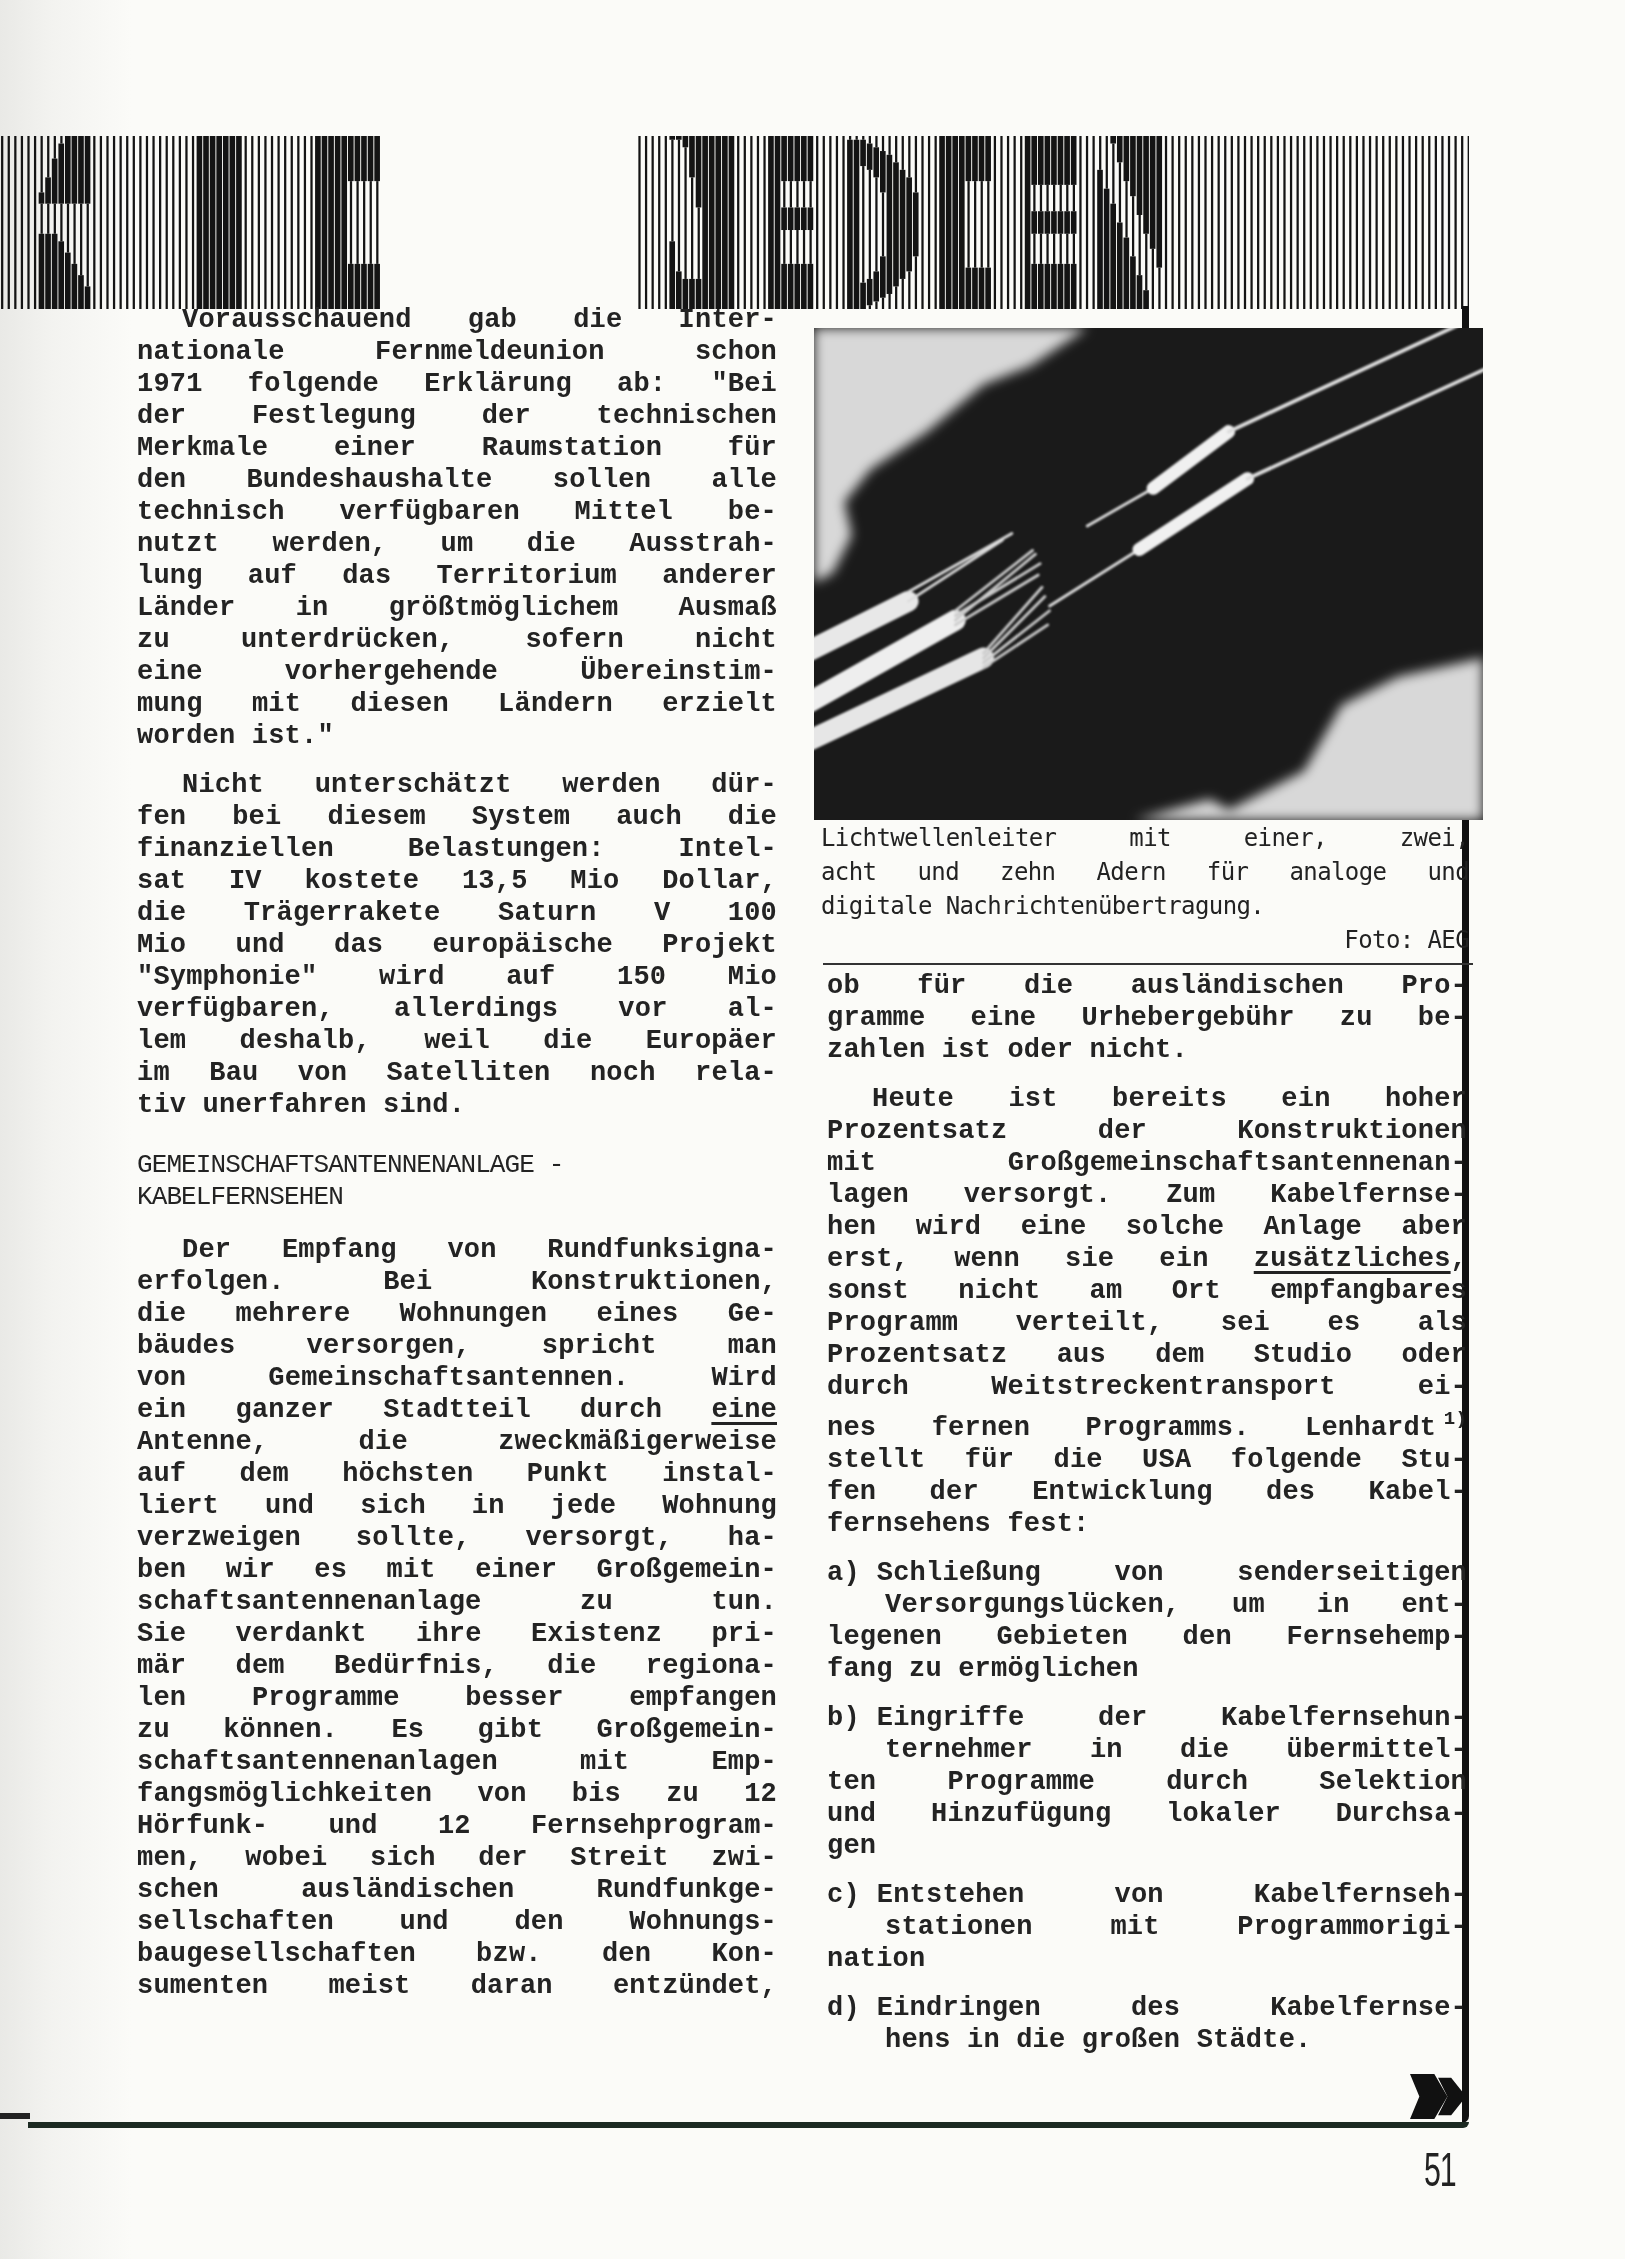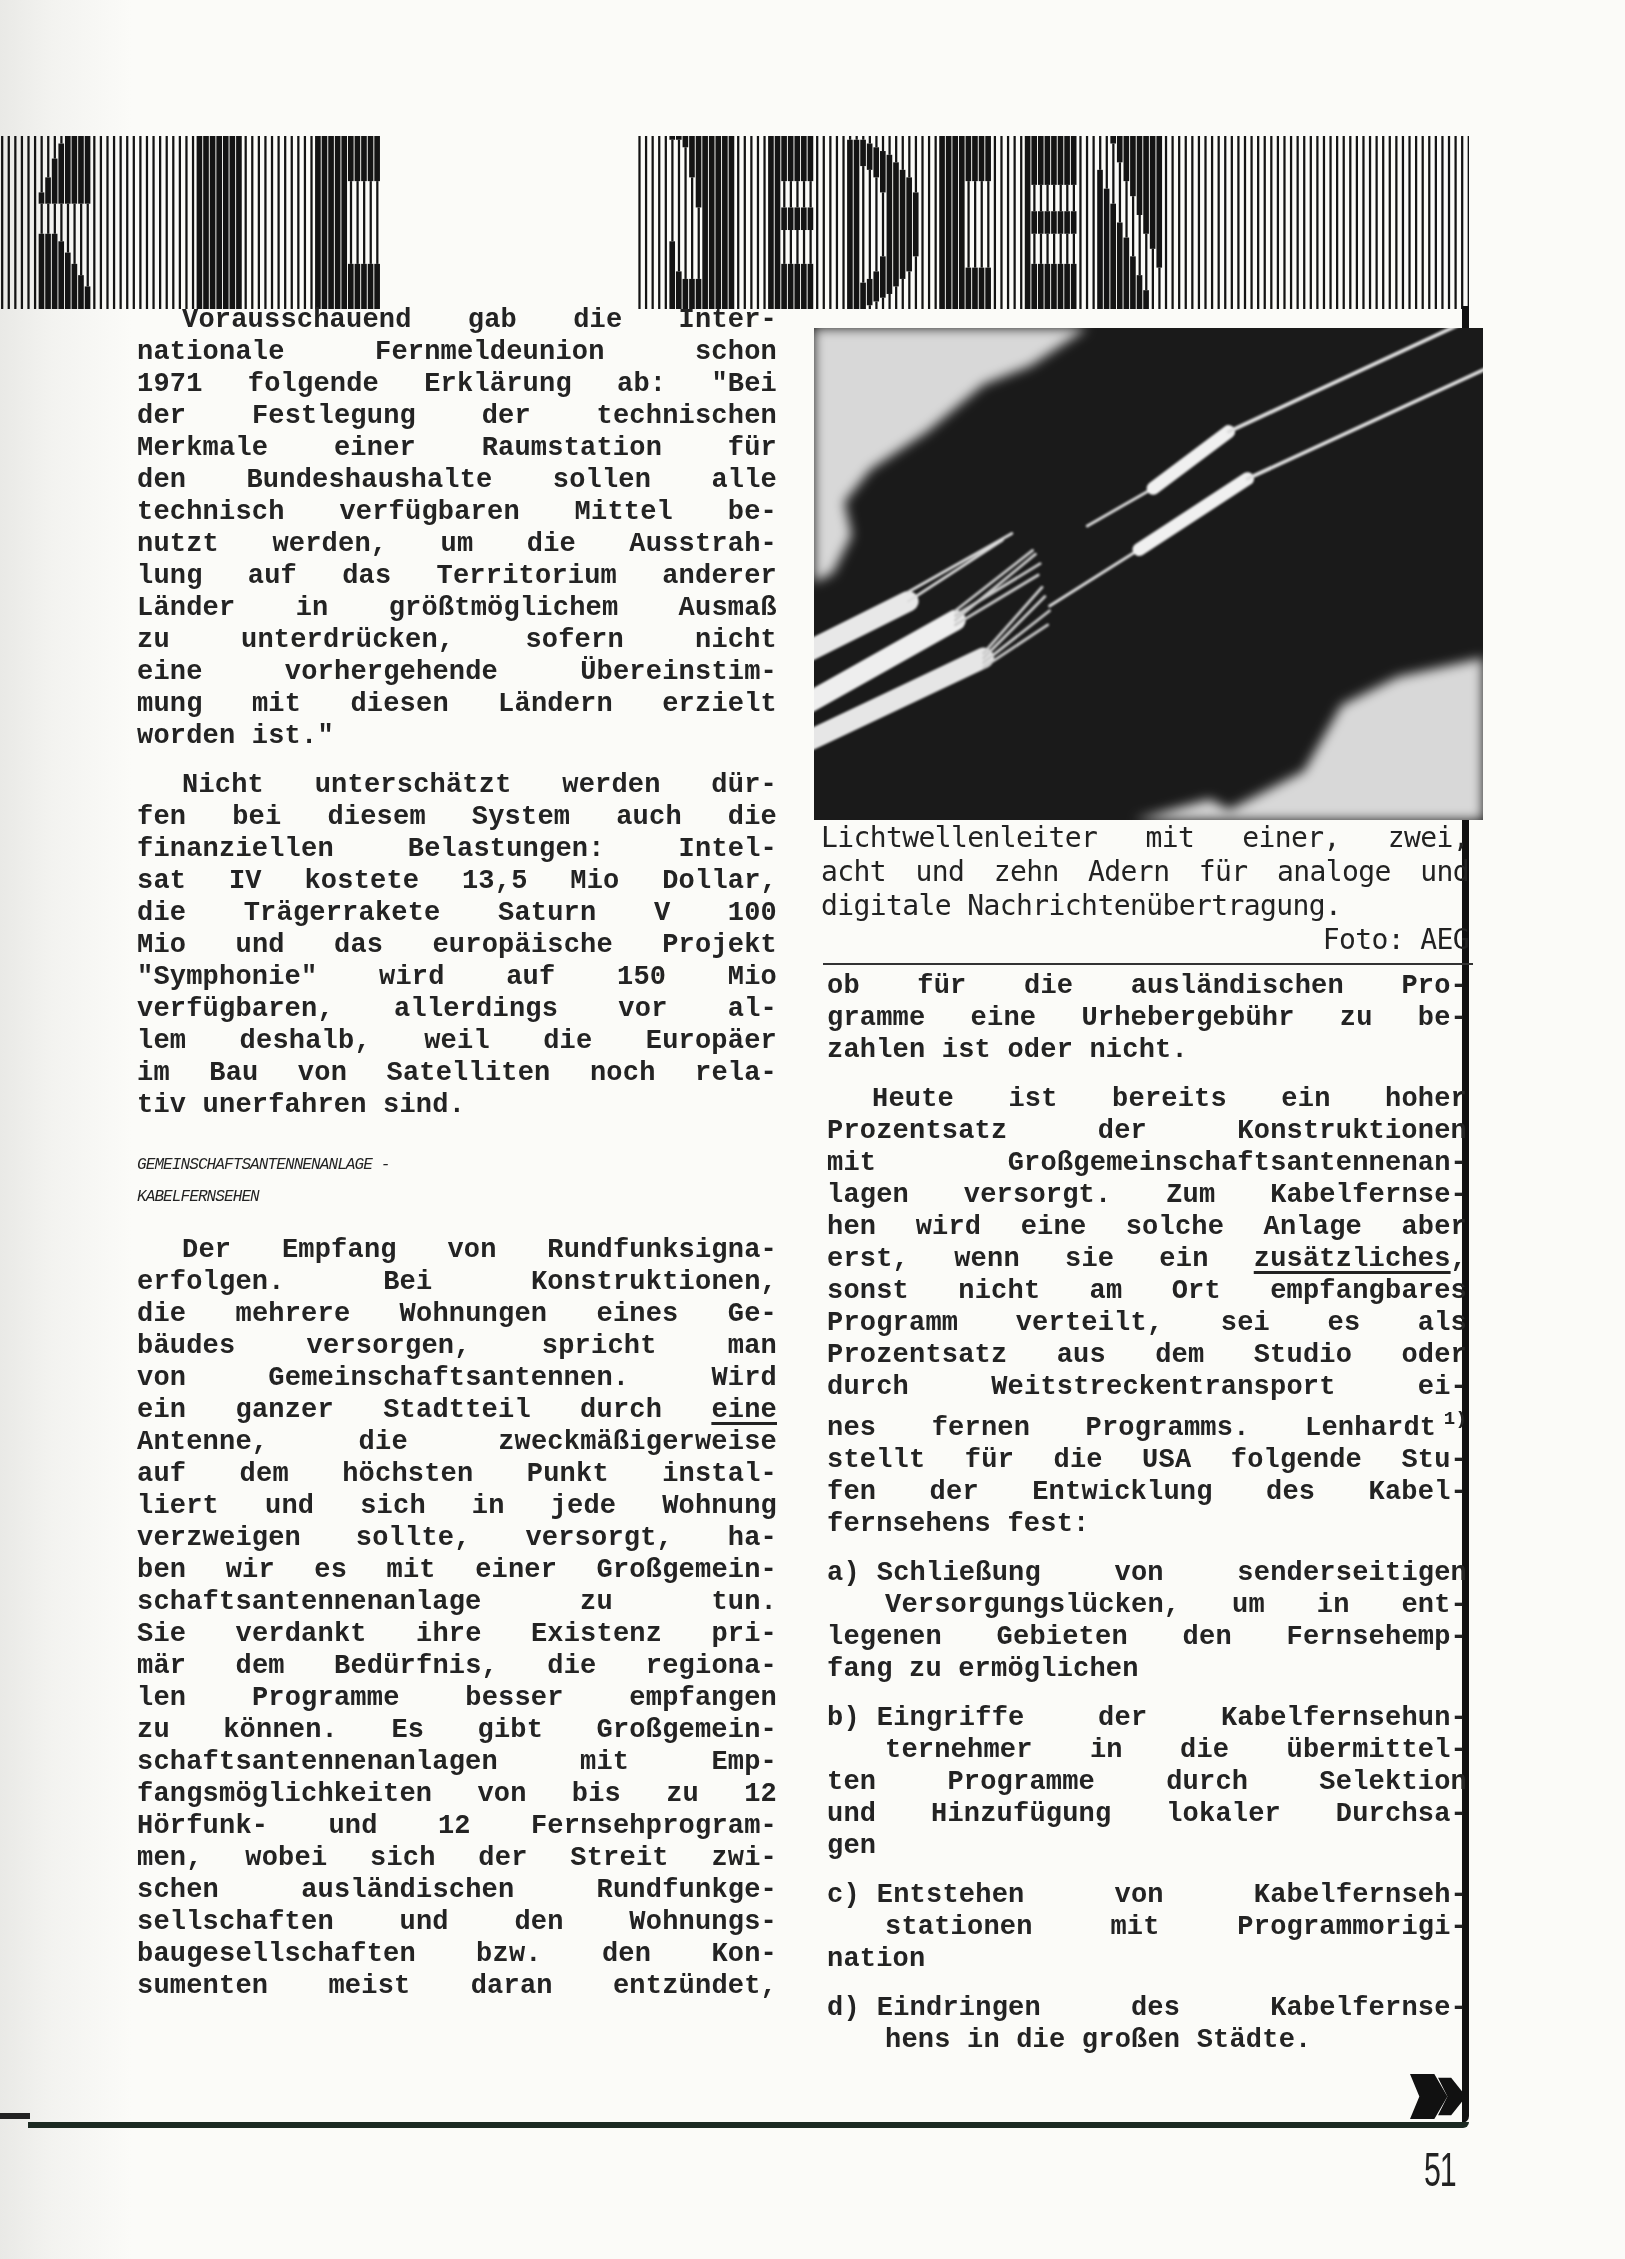--- a/index.html
+++ b/index.html
@@ -39,34 +39,34 @@
   }
   .col-left { left: 137px; top: 304px; width: 640px; }
   .col-right { left: 827px; width: 640px; }
   .col p { margin: 0 0 17px 0; text-align: justify; }
   .col p .line { display: block; text-align: justify; text-align-last: justify; white-space: nowrap; }
   .col p .line.last { text-align-last: left; }
   .line.indent-line { padding-left: 45px; }
 
   .heading {
     font-weight: normal; font-family: "Liberation Mono", monospace;
-    font-size: 16px; line-height: 32px; margin: 28px 0 21px 0; letter-spacing: -0.9px; font-style: italic;
+    font-size: 26px; line-height: 32px; margin: 28px 0 21px 0; letter-spacing: -0.9px;
   }
   .u { text-decoration: underline; text-decoration-thickness: 2.8px; text-underline-offset: 4.7px; }
   sup { font-size: 19px; vertical-align: 11.3px; margin-left: 7.5px; }
 
   .photo {
     position: absolute; left: 814px; top: 328px; width: 669px; height: 492px;
     background: #1c1c1c; overflow: hidden;
   }
   .photo svg { width: 100%; height: 100%; display: block; }
 
   .caption {
     position: absolute; left: 821px; top: 821px; width: 648px;
-    font-family: "DejaVu Sans Mono", monospace; font-size: 28px; line-height: 34px;
+    font-family: "DejaVu Sans Mono", monospace; font-size: 24px; line-height: 34px;
     color: #222; letter-spacing: -0.6px;
   }
   .caption .line { display: block; text-align: justify; text-align-last: justify; white-space: nowrap; }
   .caption .credit { text-align: right; text-align-last: right; }
   .caption-rule {
     position: absolute; left: 823px; top: 963px; width: 650px; height: 1.9px; background: #333;
   }
 
   .list-item { margin: 0 0 17px 0; }
   .list-item .line { display: block; text-align: justify; text-align-last: justify; white-space: nowrap; }

